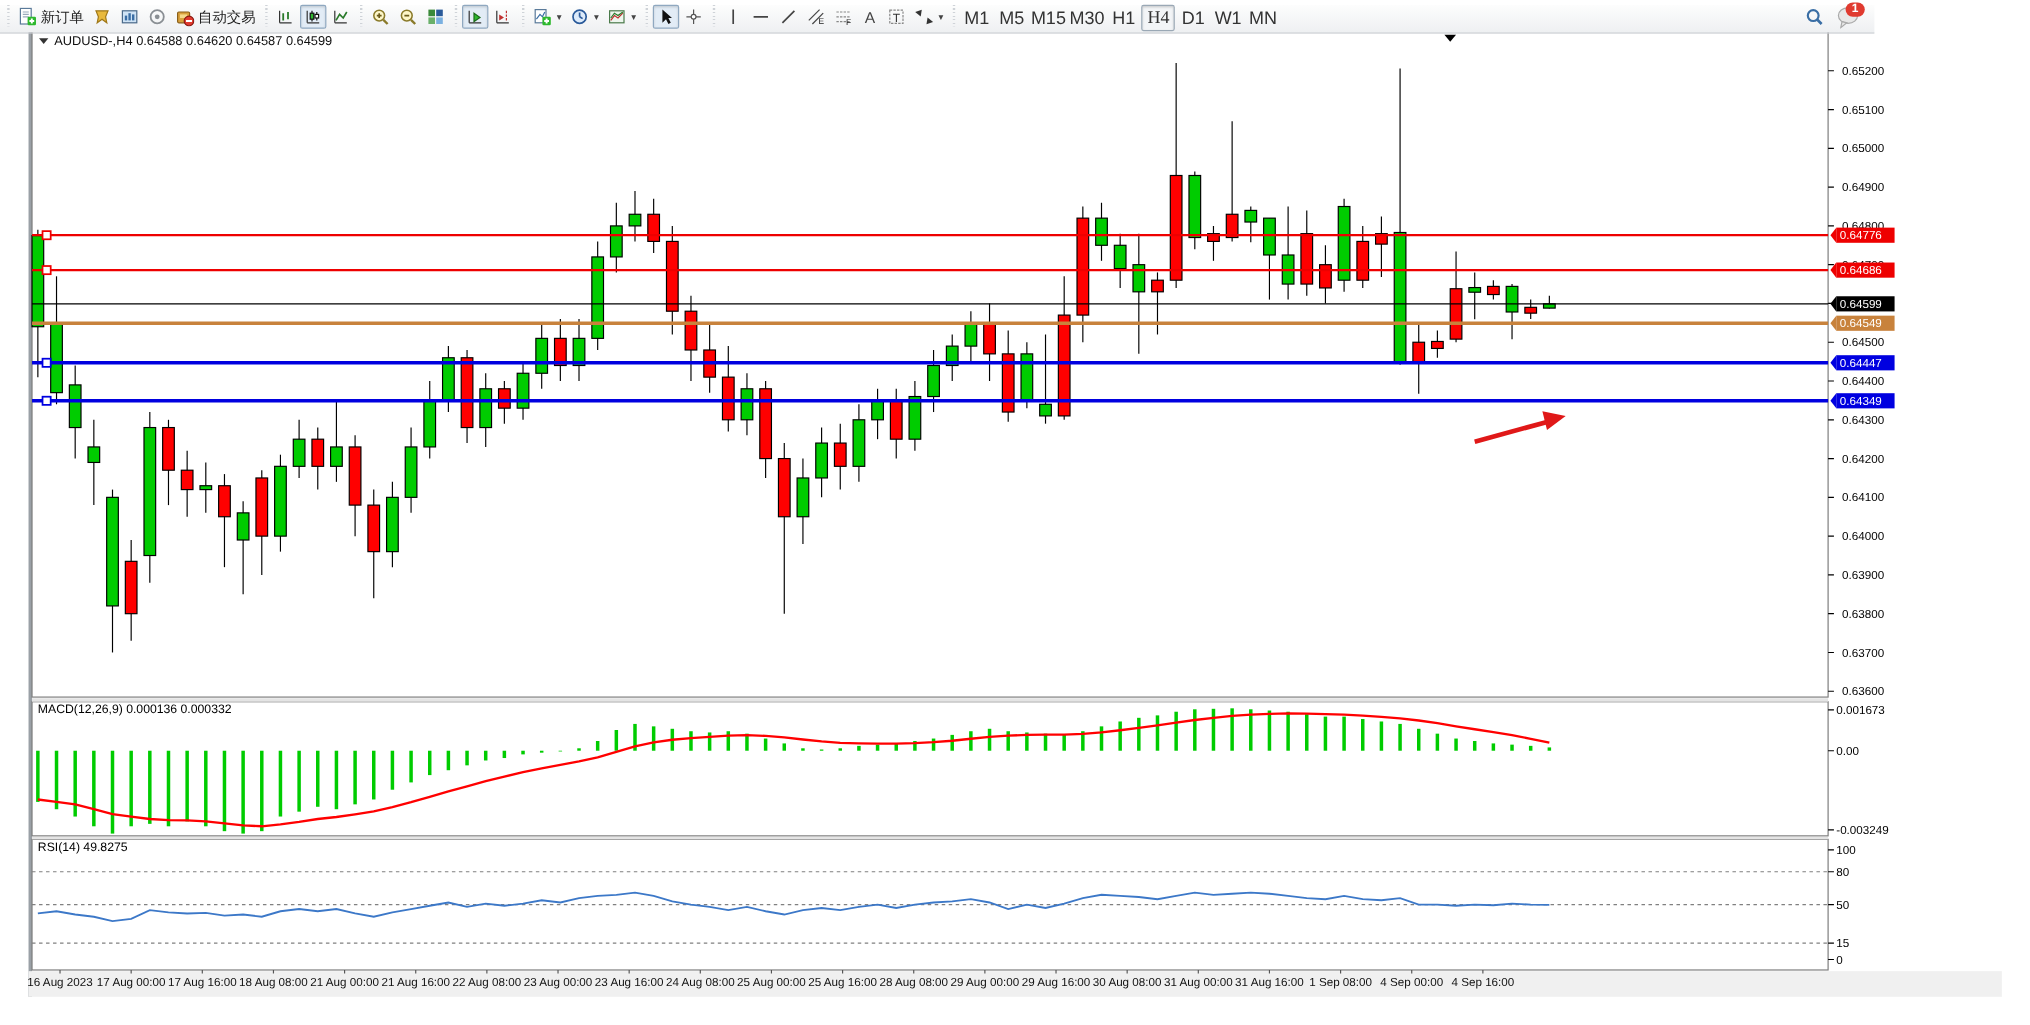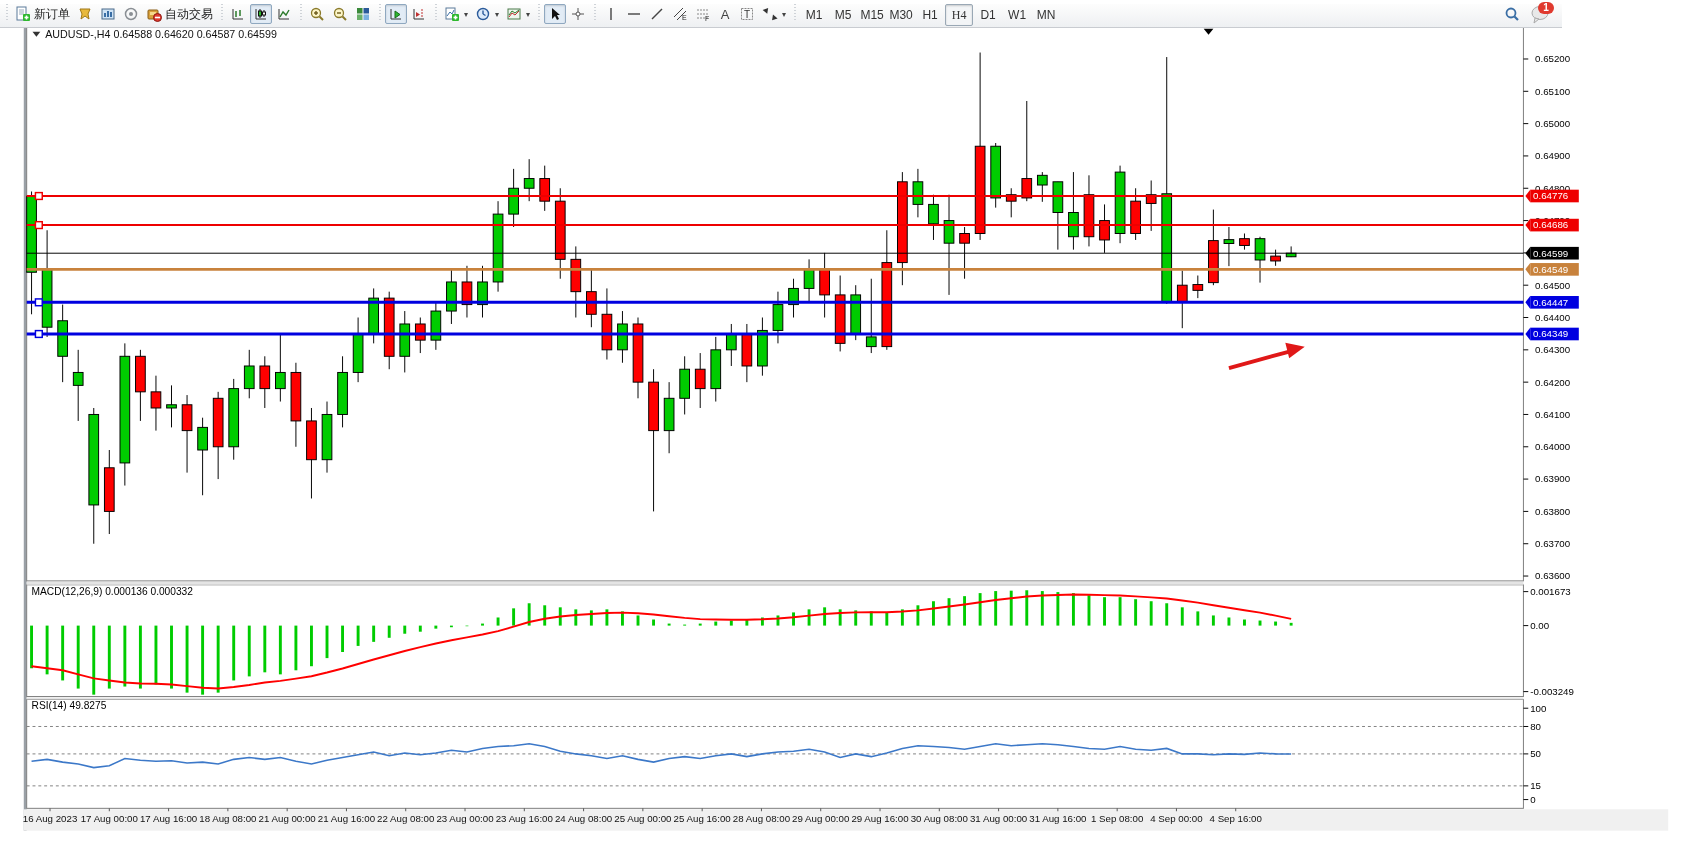--- a/index.html
+++ b/index.html
@@ -13,21 +13,21 @@
     background-image:repeating-linear-gradient(#cfd3d8 0 1px,transparent 1px 3px);
     background-size:2px 100%;background-repeat:repeat-y;background-position:center;}
   .tb-btn{height:20px;min-width:20px;display:flex;align-items:center;justify-content:center;
     border:1px solid transparent;border-radius:2px;padding:0 2px;box-sizing:border-box;
     font-size:12px;color:#222;cursor:default;gap:3px;}
   .tb-btn.pressed{background:#e2ecf6;border-color:#8fa8c0;box-shadow:inset 0 1px 2px rgba(0,0,0,.15);}
   .tb-btn svg{display:block;}
   .tb-label{font-size:12px;white-space:nowrap;}
   .caret{font-size:8px;color:#444;margin-left:1px;}
   .tf-btn{height:20px;min-width:26px;display:flex;align-items:center;justify-content:center;
-    font-size:12px;color:#333;border:1px solid transparent;border-radius:2px;}
+    font-size:15px;color:#333;border:1px solid transparent;border-radius:2px;}
   .tf-btn.active{background:#f3f5f7;border-color:#9aa8b5;box-shadow:inset 0 1px 2px rgba(0,0,0,.18);font-family:Liberation Serif, serif;}
   .tb-right{margin-left:auto;display:flex;align-items:center;gap:6px;padding-right:8px;}
   .chat-wrap{position:relative;width:22px;height:20px;}
   .badge{position:absolute;top:-2px;right:-2px;background:#e03a2f;color:#fff;border-radius:8px;
     font-size:10px;line-height:12px;min-width:12px;text-align:center;padding:0 2px;font-weight:bold;}
   
   #chartsvg{position:absolute;left:0;top:24px;}
   text{font-family:"Liberation Sans",sans-serif;}
 </style>
 </head>

